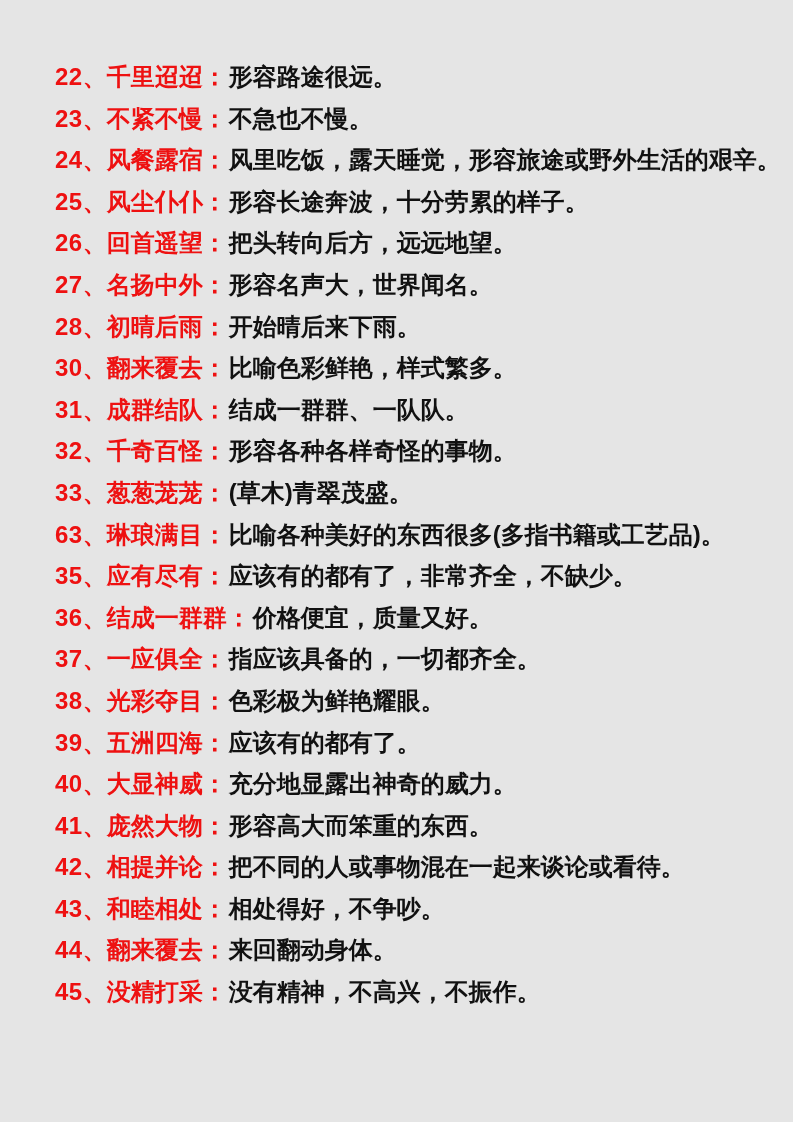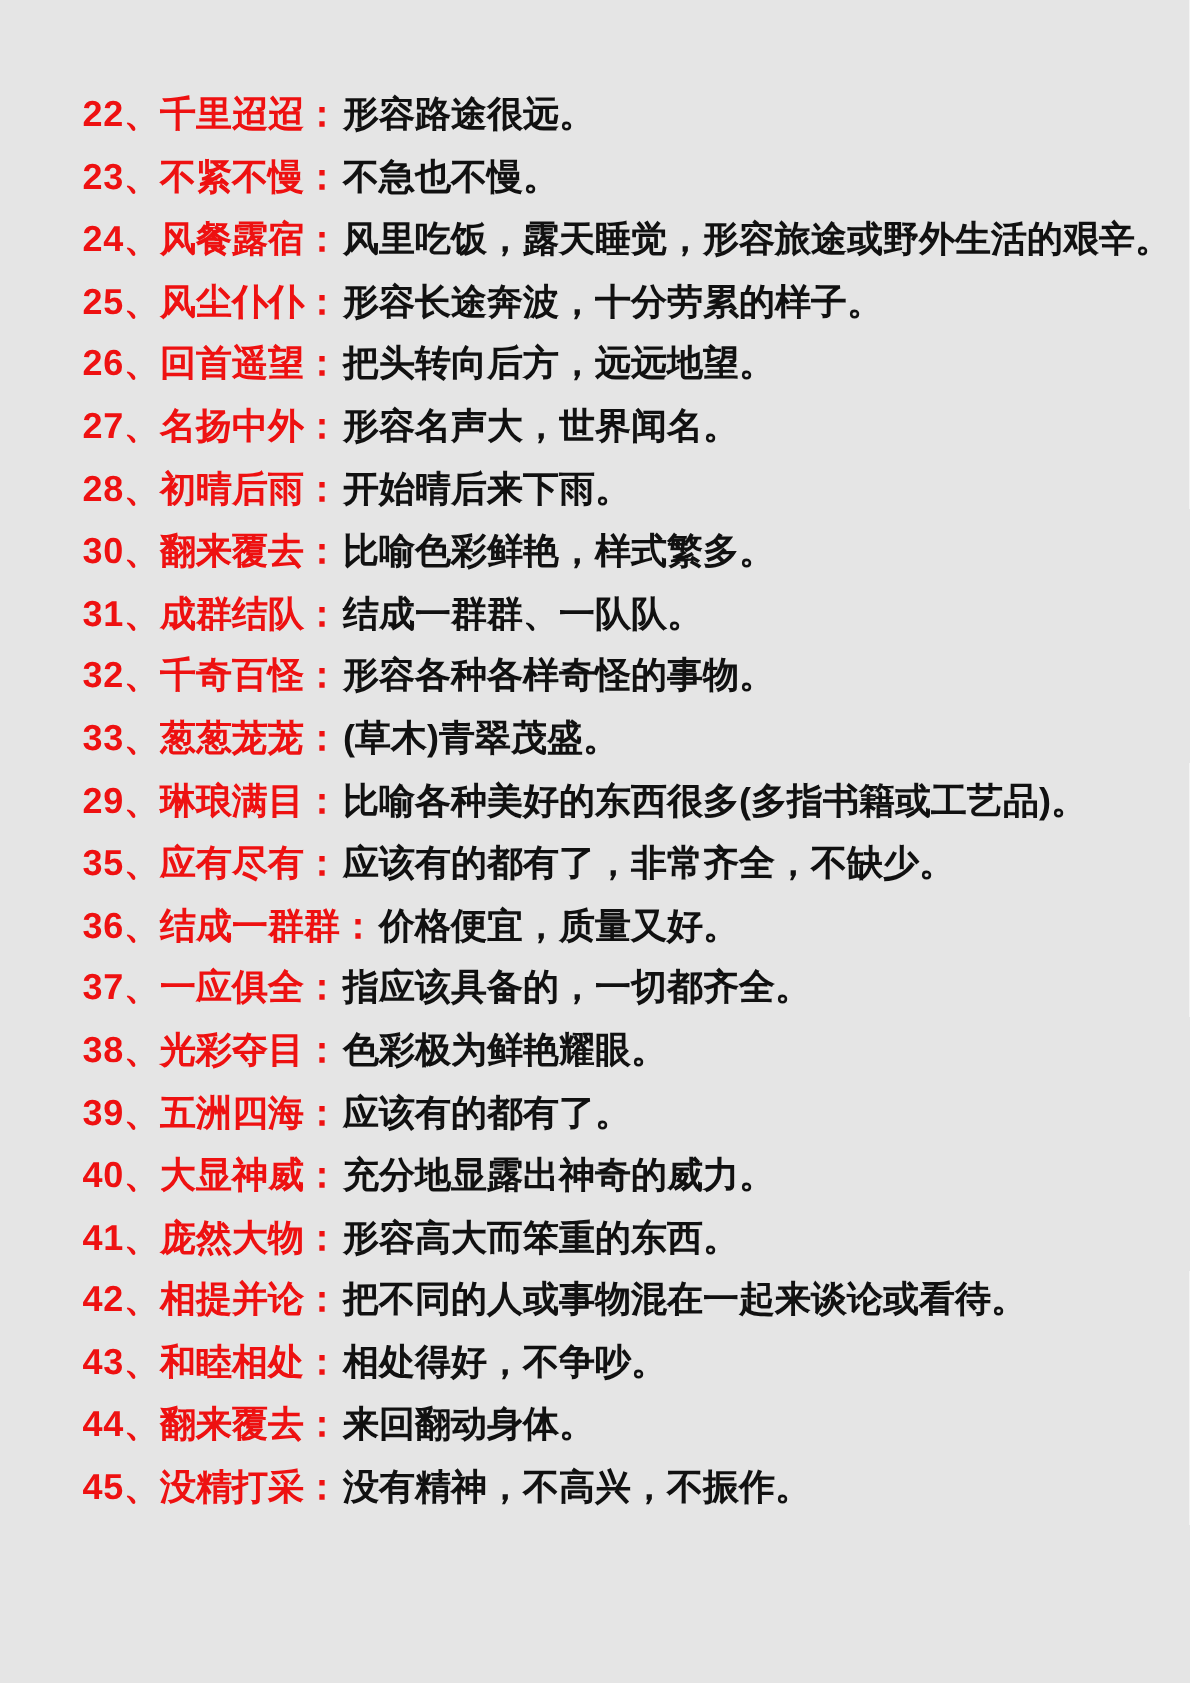--- a/index.html
+++ b/index.html
@@ -75,21 +75,21 @@
       <div class="entry-row">
     <span class="entry-label" style="color: rgb(238, 17, 17);"><span class="entry-number">31</span><span>、</span><span>成群结队</span><span>：</span></span><span class="entry-definition" style="color: rgb(17, 17, 17);">结成一群群、一队队。</span>
   </div>
       <div class="entry-row">
     <span class="entry-label" style="color: rgb(238, 17, 17);"><span class="entry-number">32</span><span>、</span><span>千奇百怪</span><span>：</span></span><span class="entry-definition" style="color: rgb(17, 17, 17); margin-top: 21px;">形容各种各样奇怪的事物。</span>
   </div>
       <div class="entry-row">
     <span class="entry-label" style="color: rgb(238, 17, 17);"><span class="entry-number">33</span><span>、</span><span>葱葱茏茏</span><span>：</span></span><span class="entry-definition" style="color: rgb(17, 17, 17);">(草木)青翠茂盛。</span>
   </div>
       <div class="entry-row">
-    <span class="entry-label" style="color: rgb(238, 17, 17);"><span class="entry-number">29</span><span>、</span><span>琳琅满目</span><span>：</span></span><span class="entry-definition" style="color: rgb(17, 17, 17);">比喻各种美好的东西很多(多指书籍或工艺品)。</span>
+    <span class="entry-label" style="color: rgb(238, 17, 17);"><span class="entry-number">63</span><span>、</span><span>琳琅满目</span><span>：</span></span><span class="entry-definition" style="color: rgb(17, 17, 17);">比喻各种美好的东西很多(多指书籍或工艺品)。</span>
   </div>
       <div class="entry-row">
     <span class="entry-label" style="color: rgb(238, 17, 17);"><span class="entry-number">35</span><span>、</span><span>应有尽有</span><span>：</span></span><span class="entry-definition" style="color: rgb(17, 17, 17);">应该有的都有了，非常齐全，不缺少。</span>
   </div>
       <div class="entry-row">
     <span class="entry-label" style="color: rgb(238, 17, 17);"><span class="entry-number">36</span><span>、</span><span>结成一群群</span><span>：</span></span><span class="entry-definition" style="color: rgb(17, 17, 17);">价格便宜，质量又好。</span>
   </div>
       <div class="entry-row">
     <span class="entry-label" style="color: rgb(238, 17, 17);"><span class="entry-number">37</span><span>、</span><span>一应俱全</span><span>：</span></span><span class="entry-definition" style="color: rgb(17, 17, 17);">指应该具备的，一切都齐全。</span>
   </div>

